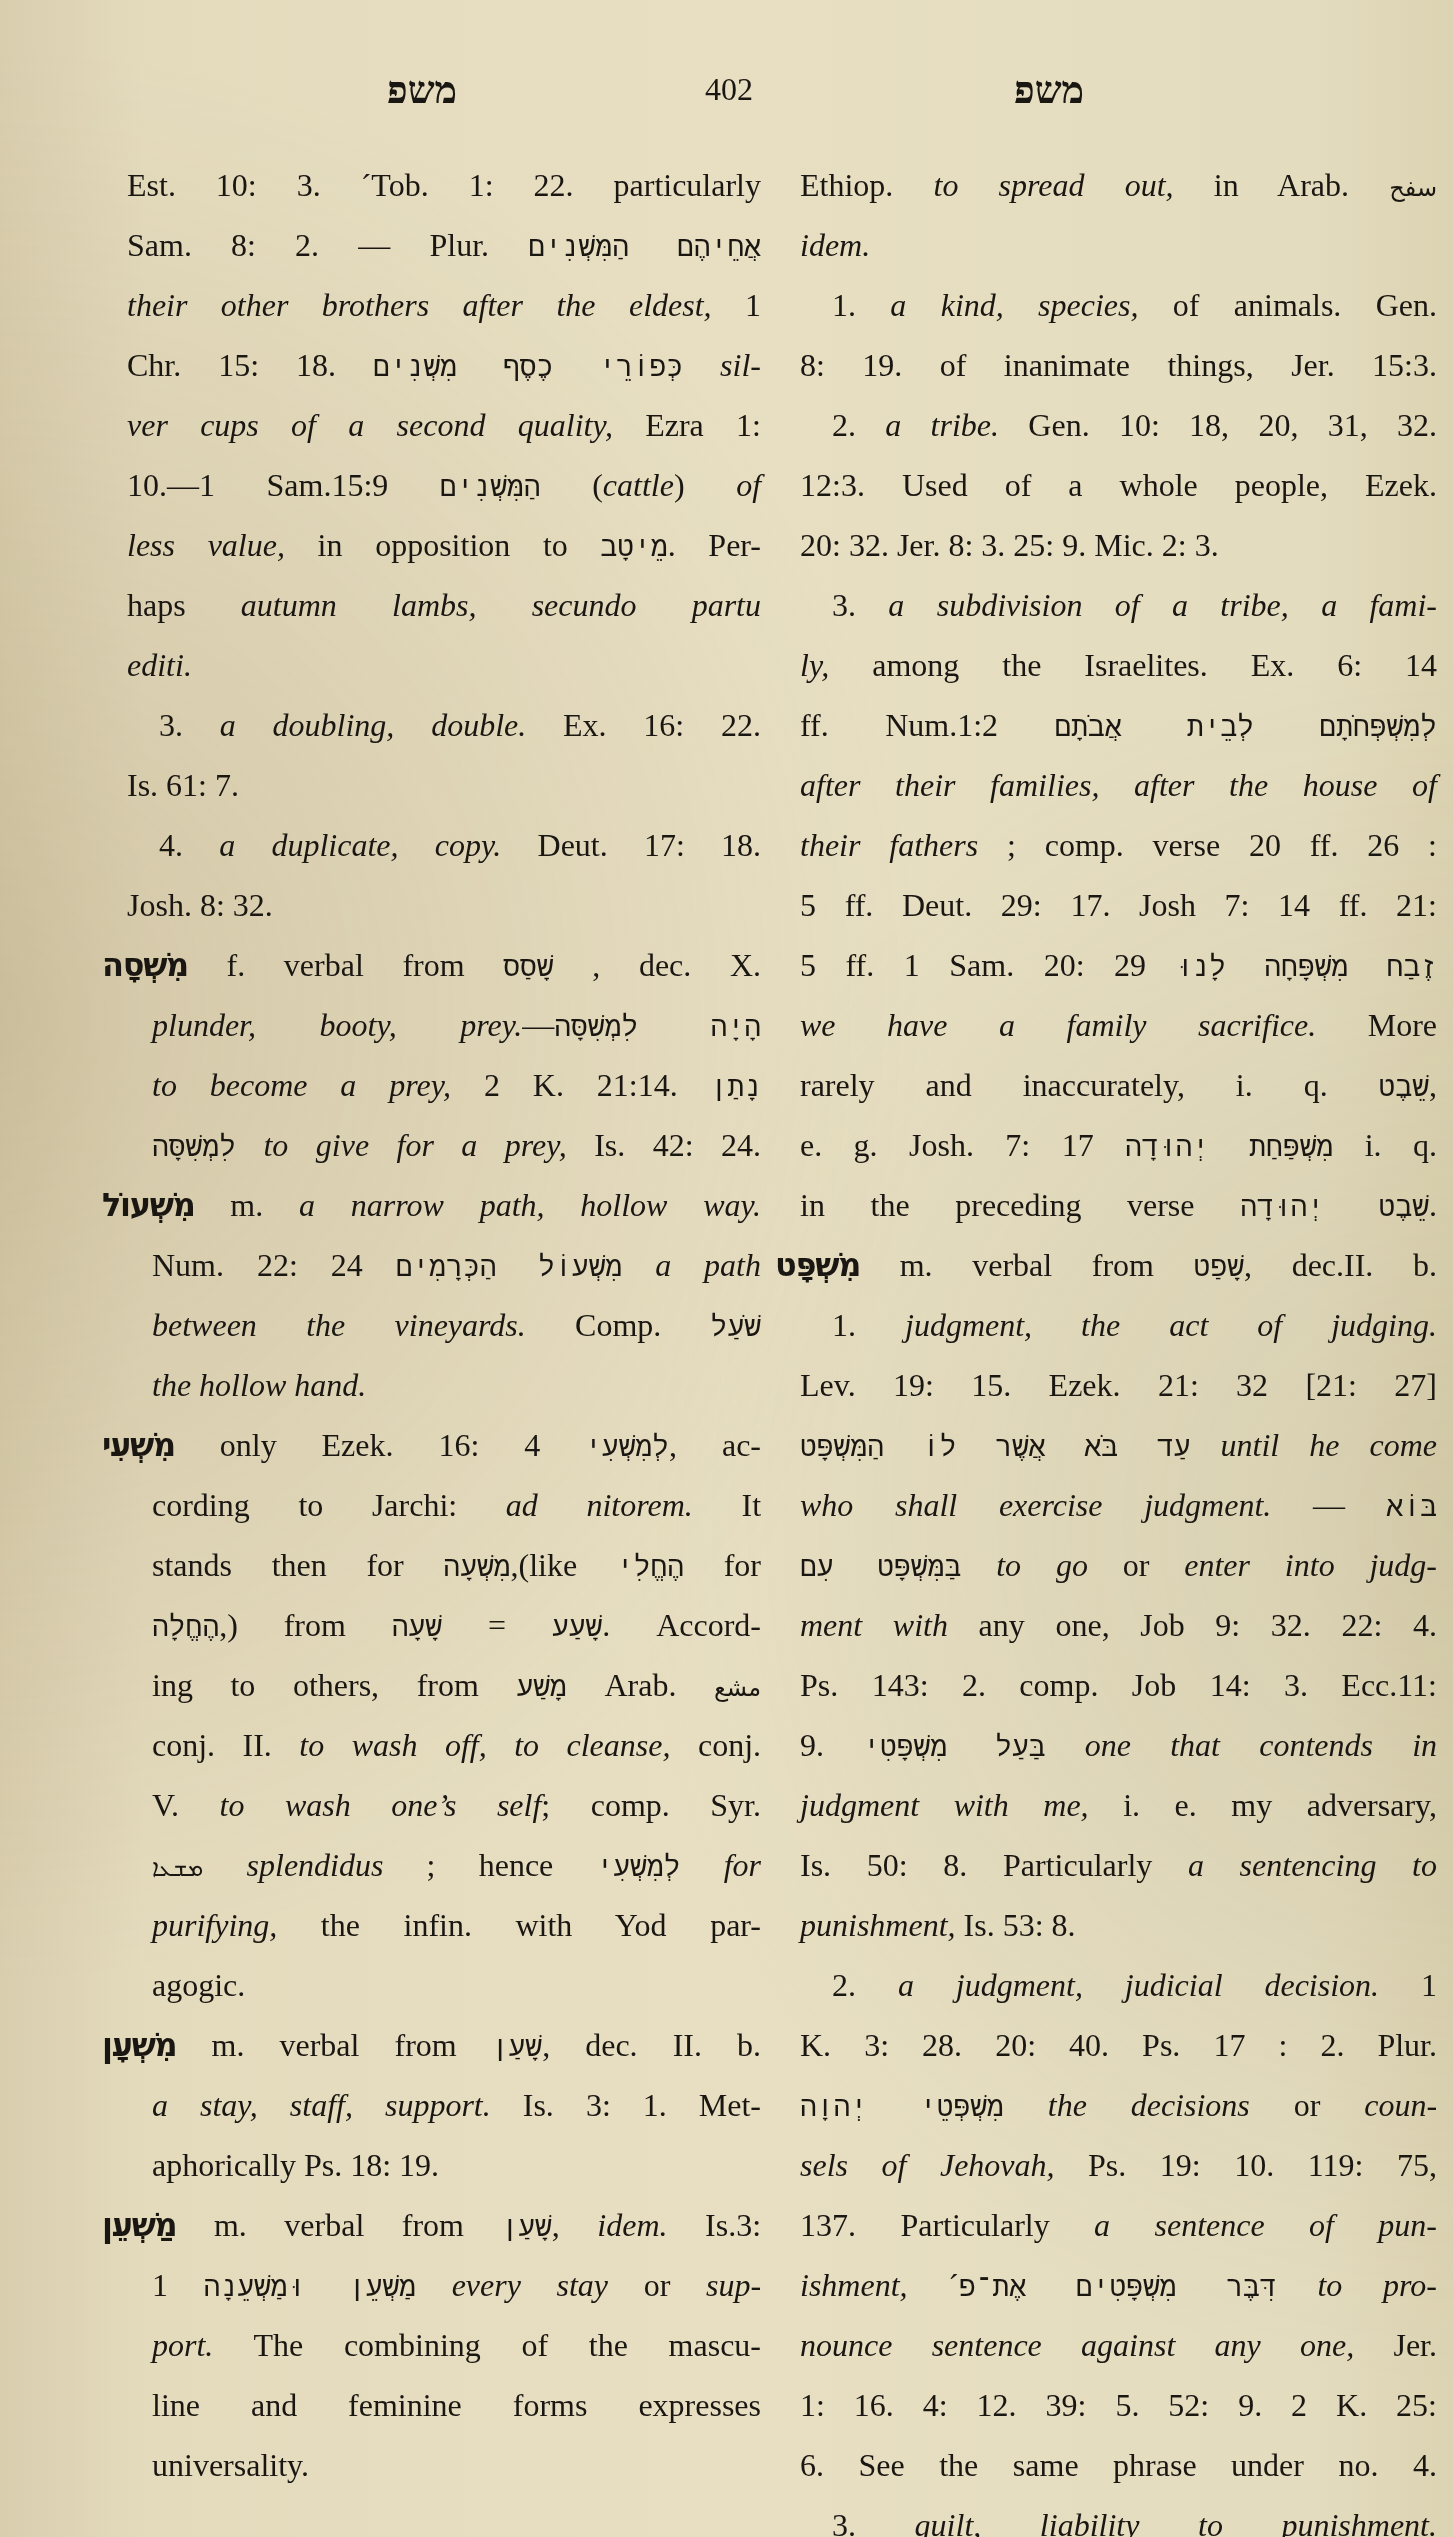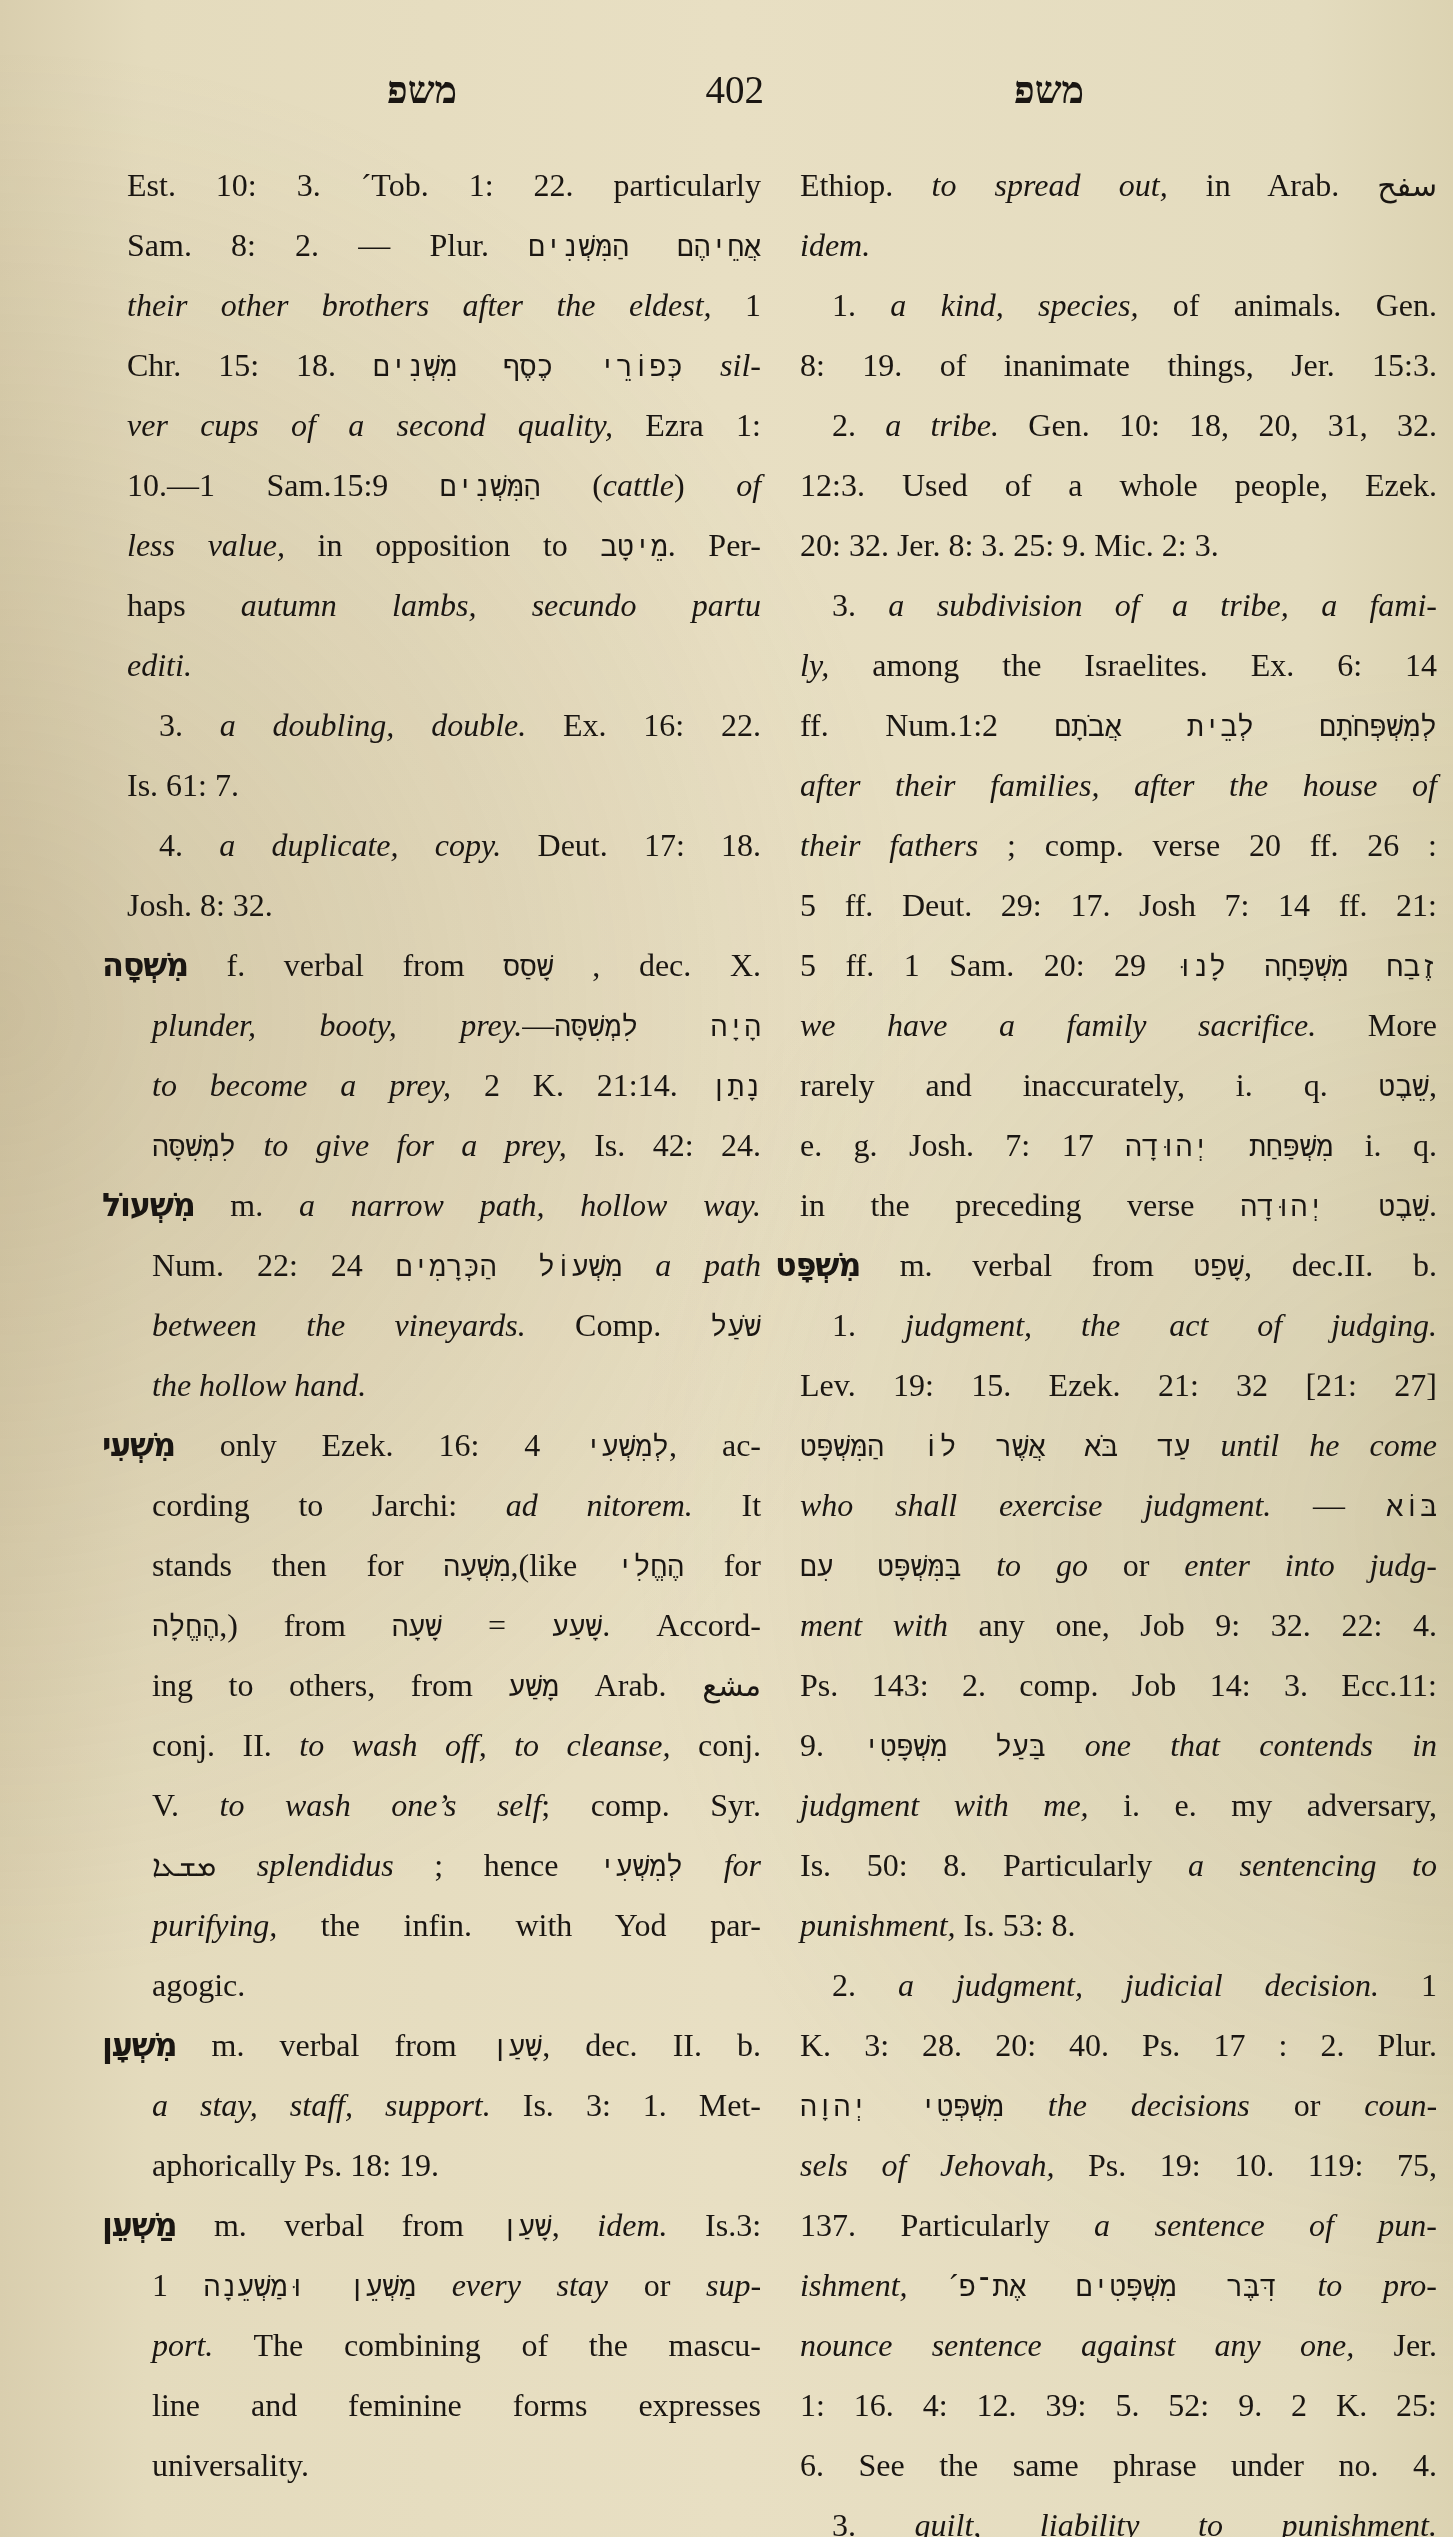--- a/index.html
+++ b/index.html
@@ -36,23 +36,23 @@
       unicode-bidi: isolate;
     }
     .running-head .head-left { left: 387px; }
     .running-head .head-right { left: 1014px; }
     .running-head .page-number {
       position: absolute;
       left: 729px;
       top: 0;
       width: 70px;
       margin-left: -35px;
-      text-align: right;
+      text-align: center;
       font-family: "Liberation Serif", serif;
-      font-size: 39px;
+      font-size: 32px;
       line-height: 51px;
     }
     .column {
       position: absolute;
       top: 155px;
       width: 634px;
     }
     .column.left { left: 127px; }
     .column.right { left: 800px; width: 637px; }
     .line {
@@ -78,21 +78,21 @@
       letter-spacing: -1.3px;
     }
     .he {
       font-family: Liberation Mono, monospace;
       font-size: 28px;
       direction: rtl;
       unicode-bidi: isolate;
     }
     .ar {
       font-family: "DejaVu Sans", sans-serif;
-      font-size: 30px;
+      font-size: 24px;
       direction: rtl;
       unicode-bidi: isolate;
     }
     i { }
     .sep { white-space: pre; }
   </style>
 </head>
 <body>
 
 <div class="running-head">

